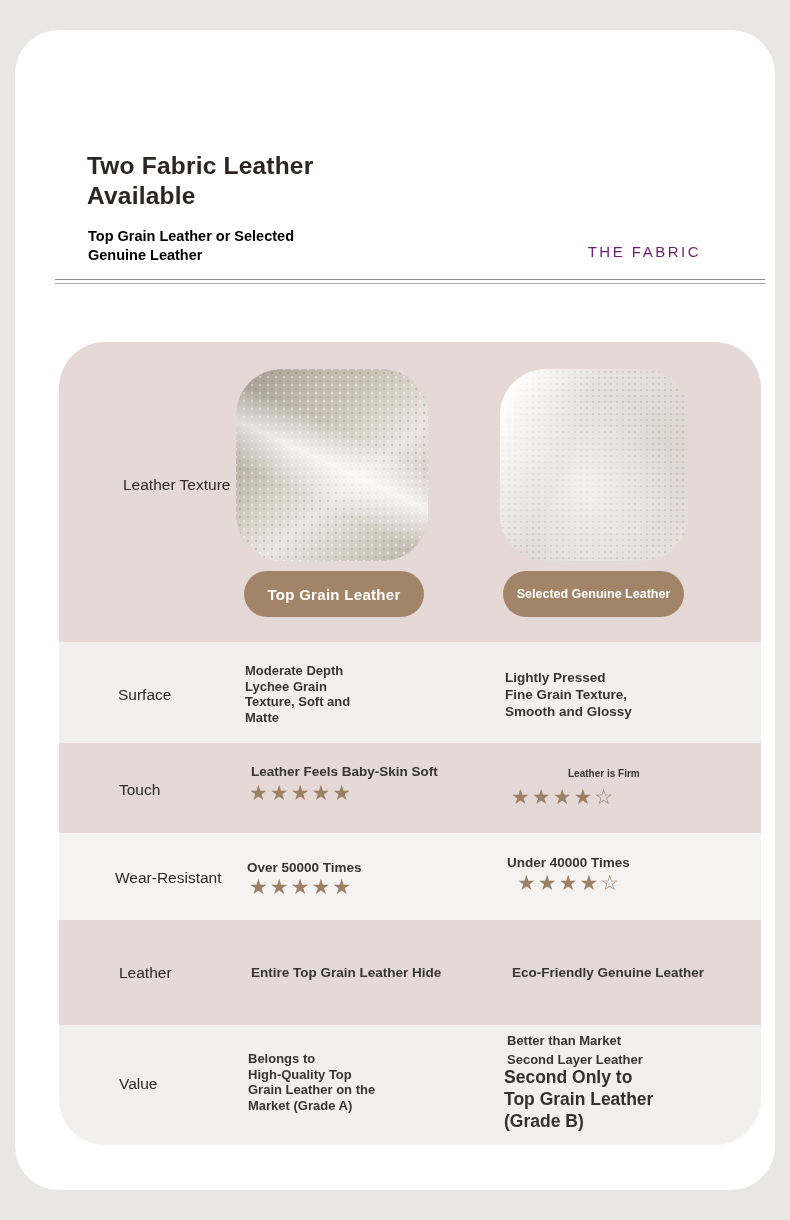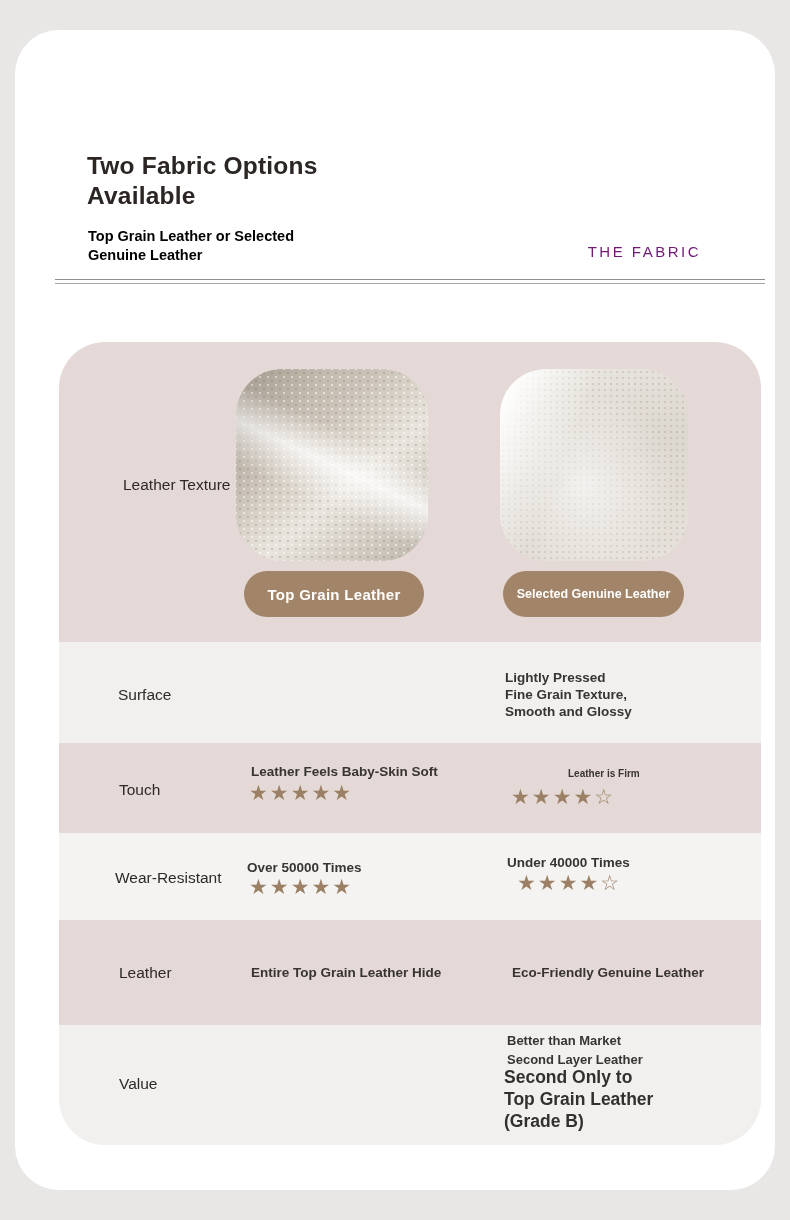--- a/index.html
+++ b/index.html
@@ -83,21 +83,21 @@
   .val-o1 { left:189px; top:26px; font-size:13px; line-height:15.5px; }
   .val-o2-small { left:448px; top:6px;  font-size:13px;   line-height:19px; }
   .val-o2-large { left:445px; top:41px; font-size:17.5px; line-height:22px; color:#33302d; }
 </style>
 </head>
 <body>
 
 <div class="stage">
   <div class="card">
 
-    <div class="title">Two Fabric Options
+    <div class="title">Two Fabric Leather
 Available</div>
     <div class="subtitle">Top Grain Leather or Selected
 Genuine Leather</div>
     <div class="eyebrow">THE FABRIC</div>
     <div class="divider"></div>
 
     <div class="table">
 
       <div class="row row-pink r1">
         <div class="rowlabel tex-label">Leather Texture</div>
@@ -106,20 +106,24 @@
         <div class="badge badge1">
           <span>Top Grain Leather</span>
         </div>
         <div class="badge badge2">
           <span>Selected Genuine Leather</span>
         </div>
       </div>
 
       <div class="row row-light r2">
         <div class="rowlabel surf-label">Surface</div>
+        <div class="cell surf-o1">Moderate Depth
+Lychee Grain
+Texture, Soft and
+Matte</div>
         <div class="cell surf-o2">Lightly Pressed
 Fine Grain Texture,
 Smooth and Glossy</div>
       </div>
 
       <div class="row row-pink r3">
         <div class="rowlabel touch-label">Touch</div>
         <div class="cell touch-t1">Leather Feels Baby-Skin Soft</div>
         <div class="stars touch-s1">★★★★★</div>
         <div class="cell touch-t2">Leather is Firm</div>
@@ -135,20 +139,24 @@
       </div>
 
       <div class="row row-pink r5">
         <div class="rowlabel lea-label">Leather</div>
         <div class="cell lea-o1">Entire Top Grain Leather Hide</div>
         <div class="cell lea-o2">Eco-Friendly Genuine Leather</div>
       </div>
 
       <div class="row row-light r6">
         <div class="rowlabel val-label">Value</div>
+        <div class="cell val-o1">Belongs to
+High-Quality Top
+Grain Leather on the
+Market (Grade A)</div>
         <div class="cell val-o2-small">Better than Market
 Second Layer Leather</div>
         <div class="cell val-o2-large">Second Only to
 Top Grain Leather
 (Grade B)</div>
       </div>
 
     </div>
   </div>
 </div>

